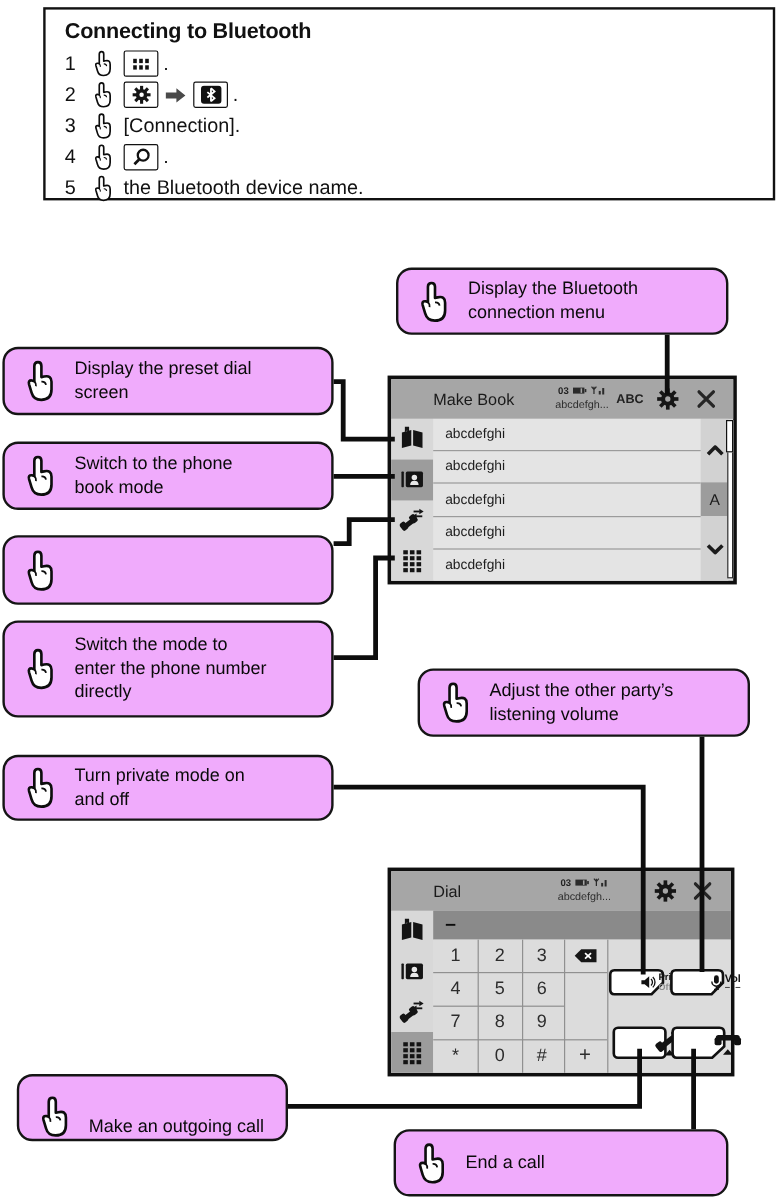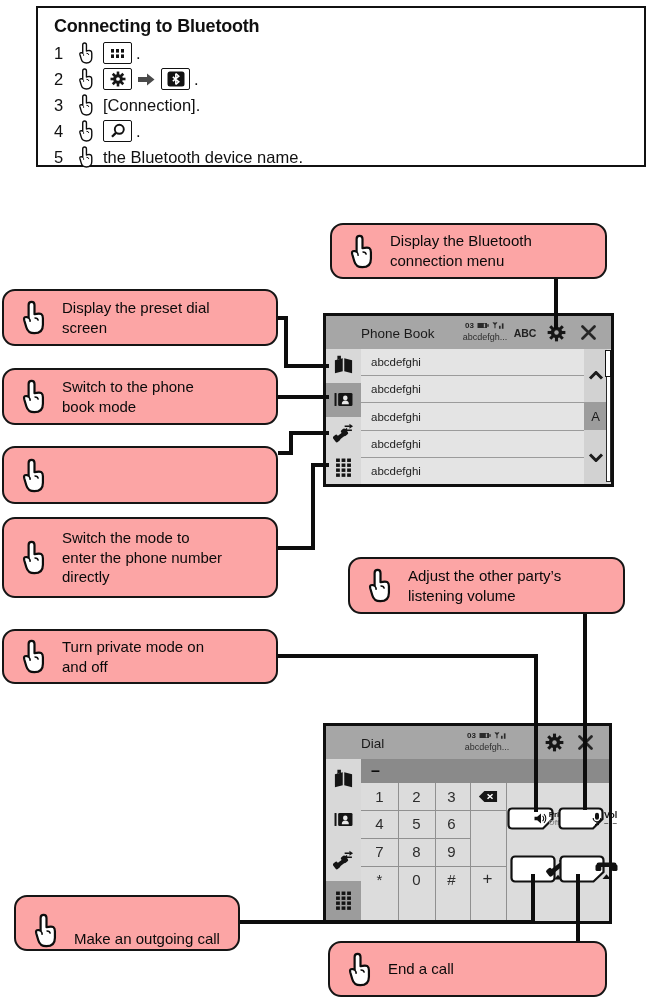--- a/index.html
+++ b/index.html
@@ -14,21 +14,21 @@
   .step{display:flex;align-items:center;height:26px;font-size:16.5px;}
   .step-num{width:22px;flex:none;}
   .hand-sm{width:19px;height:24px;flex:none;margin-right:6px;}
   .kbox{display:inline-flex;align-items:center;justify-content:center;
         min-width:27px;height:20px;border:1.7px solid #111;border-radius:2px;
         background:#fff;margin:0 2px;flex:none;}
   .arrow-ic{width:17px;height:13px;margin:0 4px;flex:none;}
   .step-text{margin-left:2px;}
 
   
-  .callout{position:absolute;background:#fca5a5;border:2.6px solid #151515;border-radius:13px;
+  .callout{position:absolute;background:#f0abfc;border:2.6px solid #151515;border-radius:13px;
            display:flex;align-items:center;gap:14px;padding:0 8px 0 14px;
            box-sizing:border-box;z-index:5;}
   .hand{width:30px;height:37px;flex:none;}
   .callout-text{font-size:15px;line-height:1.32;color:#0a0a0a;white-space:pre-line;}
 
   #co-preset  {left:2px;  top:289px; width:276px; height:57px;}
   #co-pbmode  {left:2px;  top:368px; width:276px; height:57px;}
   #co-history {left:2px;  top:446px; width:276px; height:58px;}
   #co-direct  {left:2px;  top:517px; width:276px; height:81px;align-items:center;}
   #co-private {left:2px;  top:629px; width:276px; height:55px;}
@@ -37,21 +37,21 @@
   #co-vol     {left:348px;top:557px; width:277px; height:57px;}
   #co-endcall {left:328px;top:941px; width:279px; height:56px;}
 
   
   .overlay{position:absolute;left:0;top:0;width:649px;height:1001px;z-index:4;pointer-events:none;}
   .overlay polyline{fill:none;stroke:#0d0d0d;stroke-width:4;}
 
   
   .screen{position:absolute;background:#dcdcdc;border:3px solid #0f0f0f;box-sizing:border-box;z-index:3;}
   #pb-screen{left:323px;top:313px;width:291px;height:174px;}
-  #dl-screen{left:323px;top:723px;width:289px;height:201px;padding-left:28px;}
+  #dl-screen{left:323px;top:723px;width:289px;height:174px;padding-left:28px;}
   .scr-header{position:absolute;left:0;top:0;right:0;height:33px;background:#a6a6a6;}
   .scr-title{position:absolute;left:35px;top:50%;transform:translateY(-50%);
              font-size:13.5px;color:#1a1a1a;}
   .status{position:absolute;top:4px;width:82px;text-align:center;}
   #pb-screen .status{left:118px;} #dl-screen .status{left:120px;}
   .stat-row{display:flex;justify-content:center;align-items:center;gap:3px;height:11px;}
   .stat-ind{font-size:8px;font-weight:bold;color:#222;}
   .ic-batt{width:12px;height:7px;} .ic-sig{width:13px;height:9px;}
   .stat-dev{font-size:9px;color:#2e2e2e;line-height:12px;}
   .sort-label{position:absolute;left:186px;top:50%;transform:translateY(-50%);
@@ -255,21 +255,21 @@
       <span class="step-num">5</span>
       <svg class="hand-sm" viewBox="0 0 26 32">
           <use href="#hand-def"></use>
         </svg>
       <span class="step-text">the Bluetooth device name.</span>
     </div>
   </div>
 
   <div class="screen" id="pb-screen">
     <div class="scr-header">
-      <span class="scr-title">Phone Book</span>
+      <span class="scr-title">Make Book</span>
       <div class="status">
         <div class="stat-row">
           <span class="stat-ind">03</span>
           <svg class="ic-batt" viewBox="0 0 12 7">
               <use href="#batt-def"></use>
             </svg>
           <svg class="ic-sig" viewBox="0 0 14 9">
               <use href="#sig-def"></use>
             </svg>
         </div>

